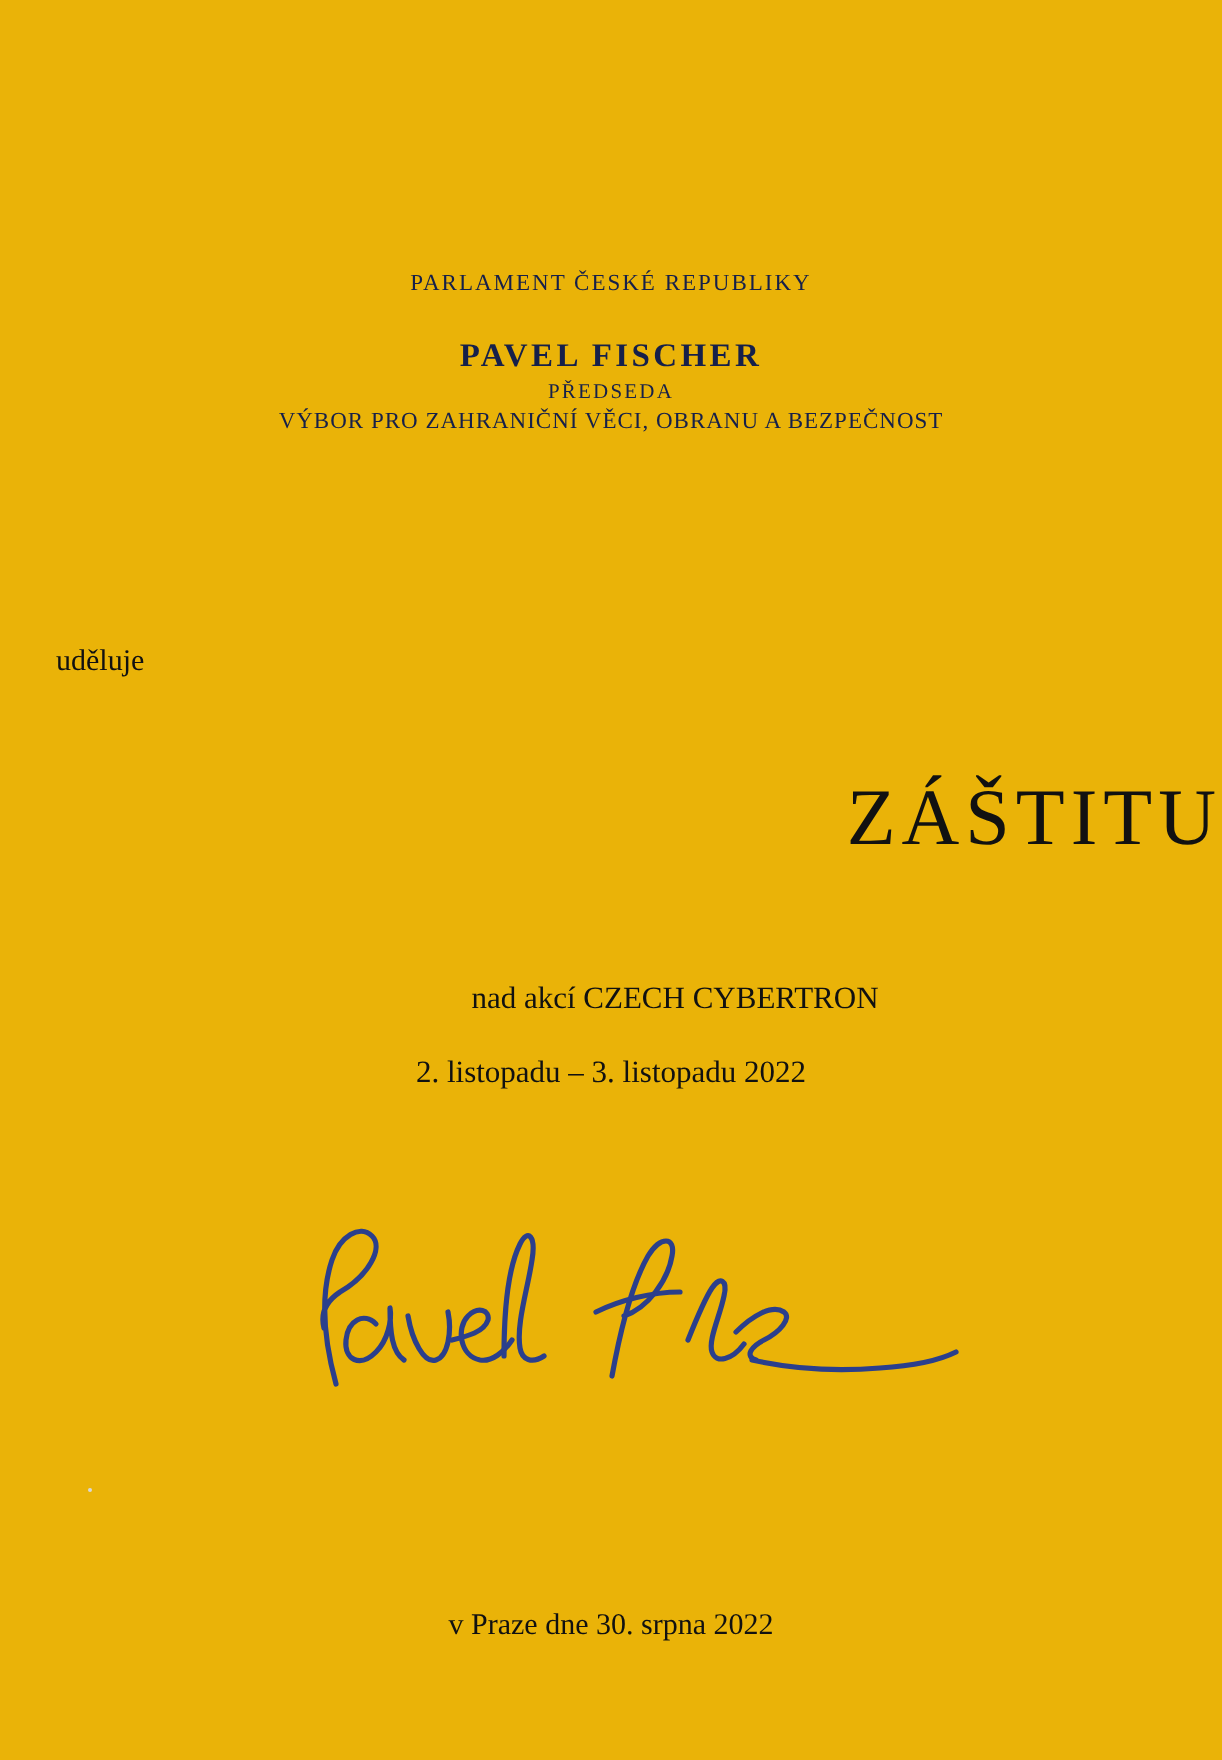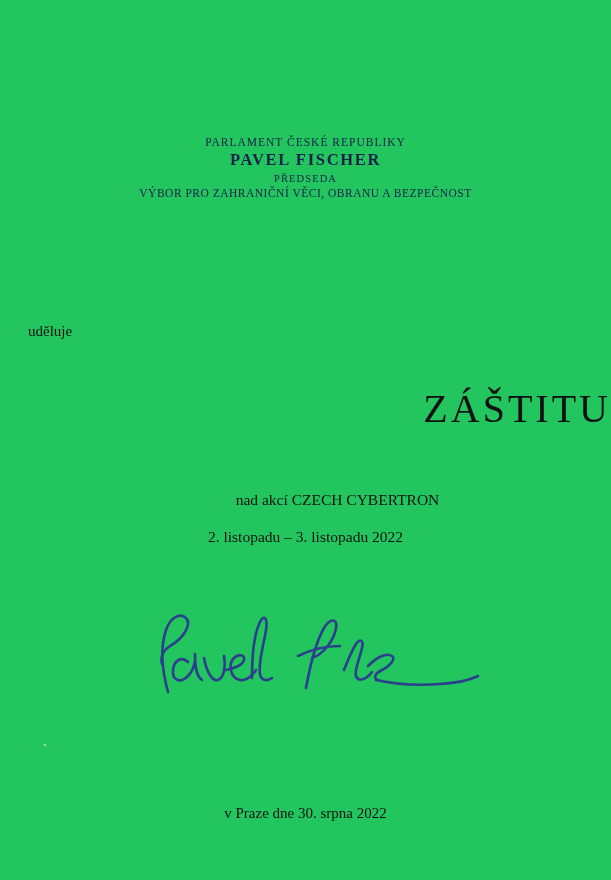--- a/index.html
+++ b/index.html
@@ -12,21 +12,21 @@
     height: 880px;
     font-family: "Liberation Serif", serif;
     color: #1a1a1a;
     overflow: hidden;
     position: relative;
   }
   .page {
     position: relative;
     width: 611px;
     height: 880px;
-    background: #22c55e;
+    background: #eab308;
     box-sizing: border-box;
   }
 
   
   .header {
     position: absolute;
     top: 136px;
     left: 0;
     width: 100%;
     text-align: center;
@@ -42,21 +42,21 @@
   .senat {
     font-size: 16px;
     font-weight: bold;
     letter-spacing: 1.6px;
     margin-top: 4px;
   }
   .person {
     font-size: 16.5px;
     font-weight: bold;
     letter-spacing: 1.7px;
-    margin-top: 2px;
+    margin-top: 20px;
   }
   .role {
     font-size: 10.5px;
     letter-spacing: 1.1px;
     margin-top: 3px;
     text-transform: uppercase;
   }
   .committee {
     font-size: 11.5px;
     letter-spacing: 0.5px;

